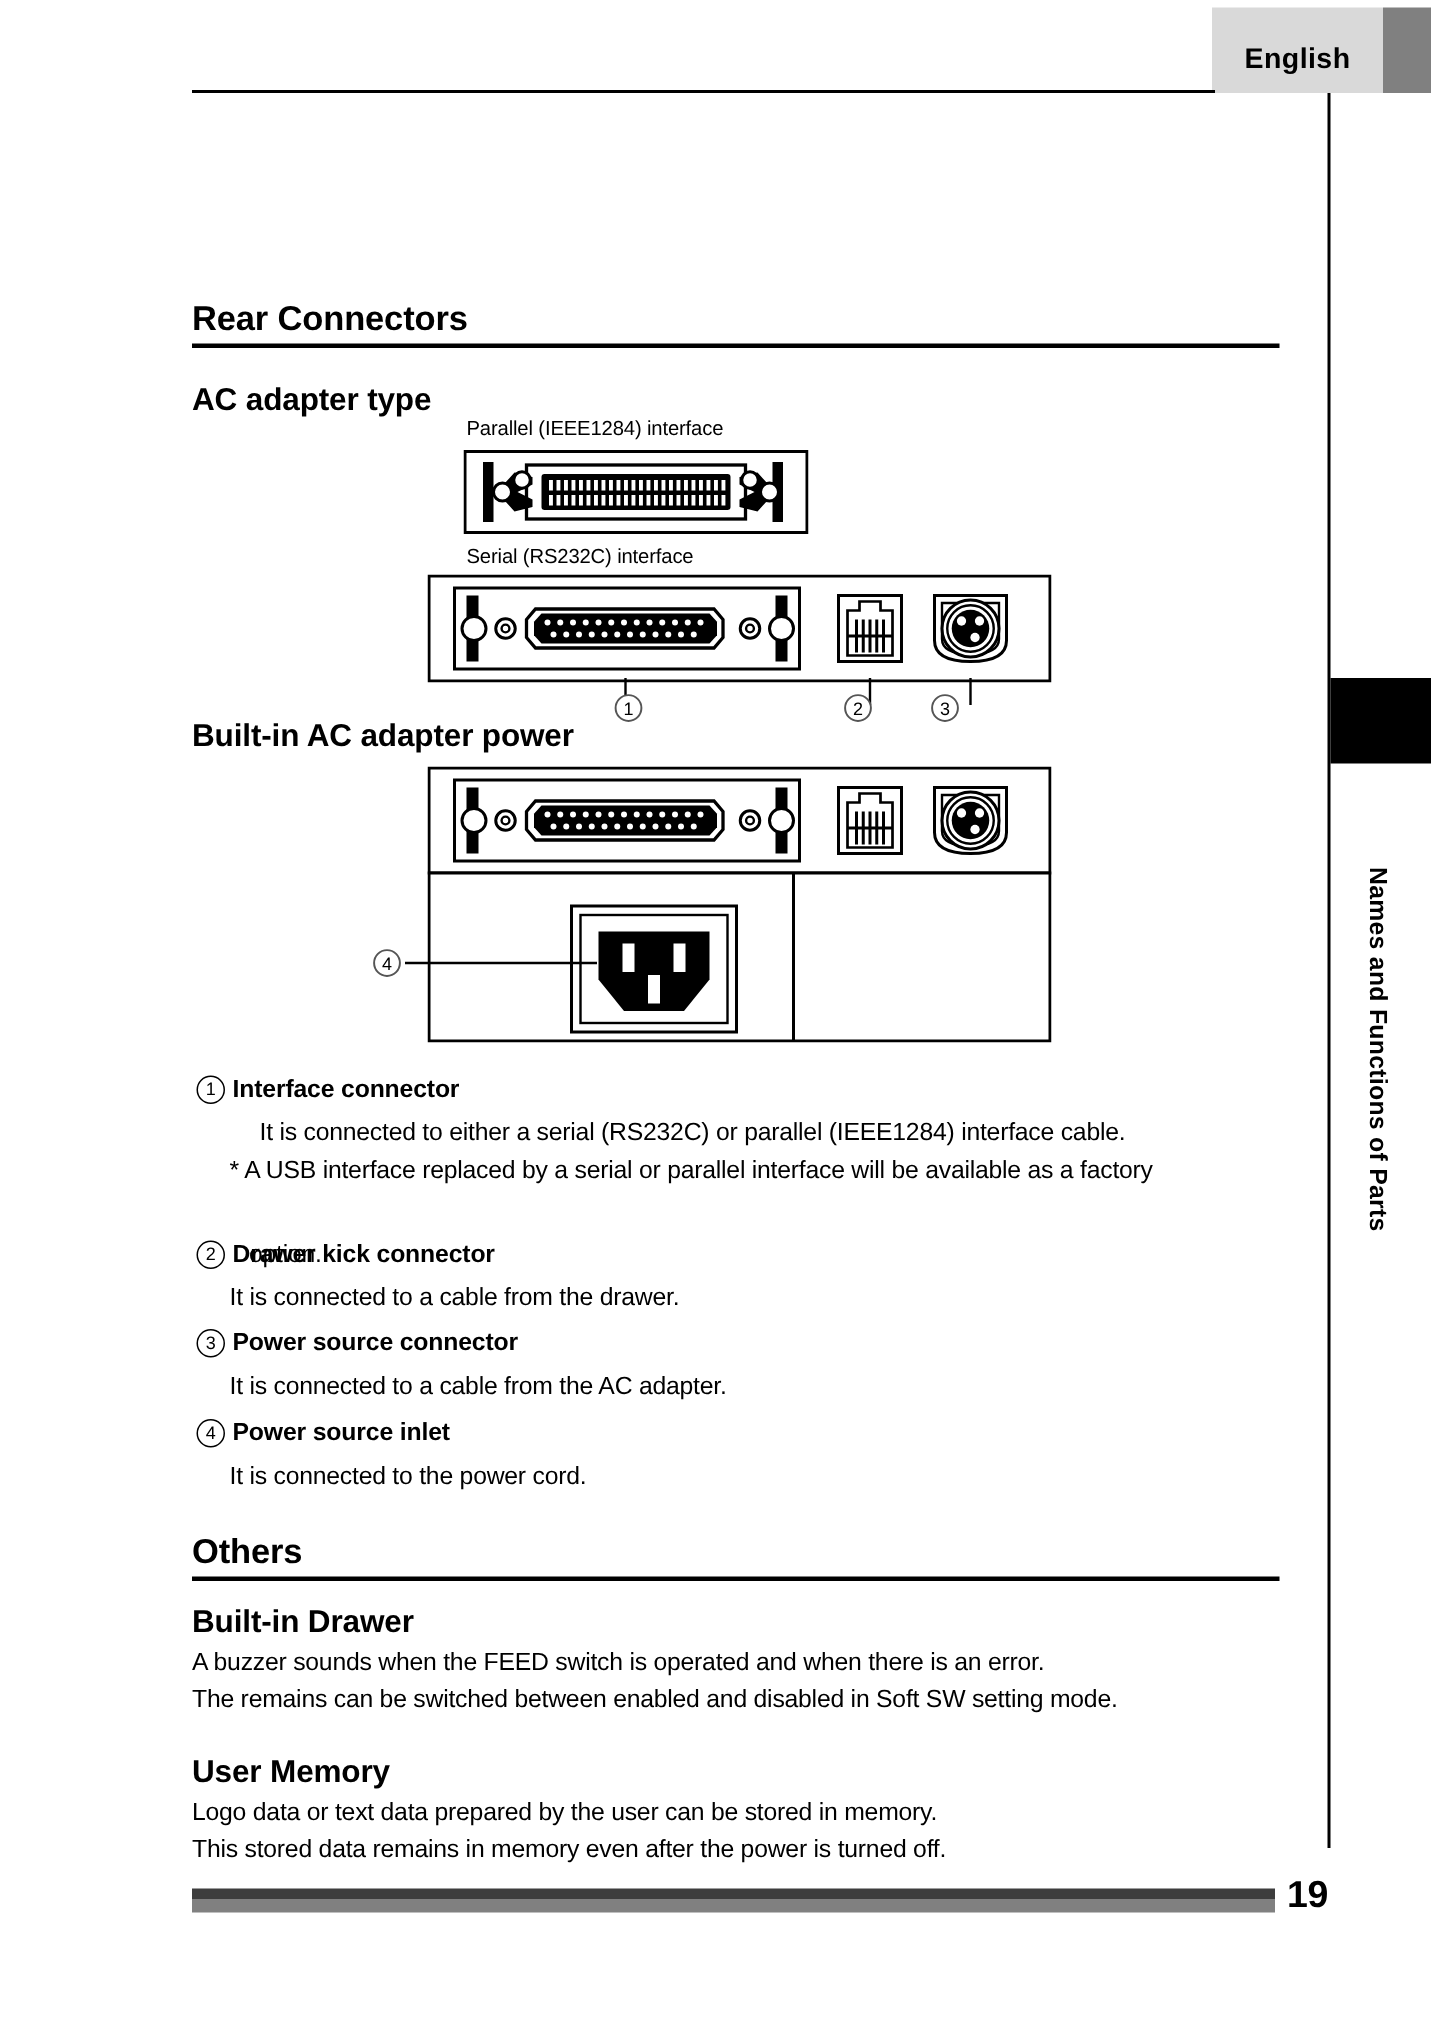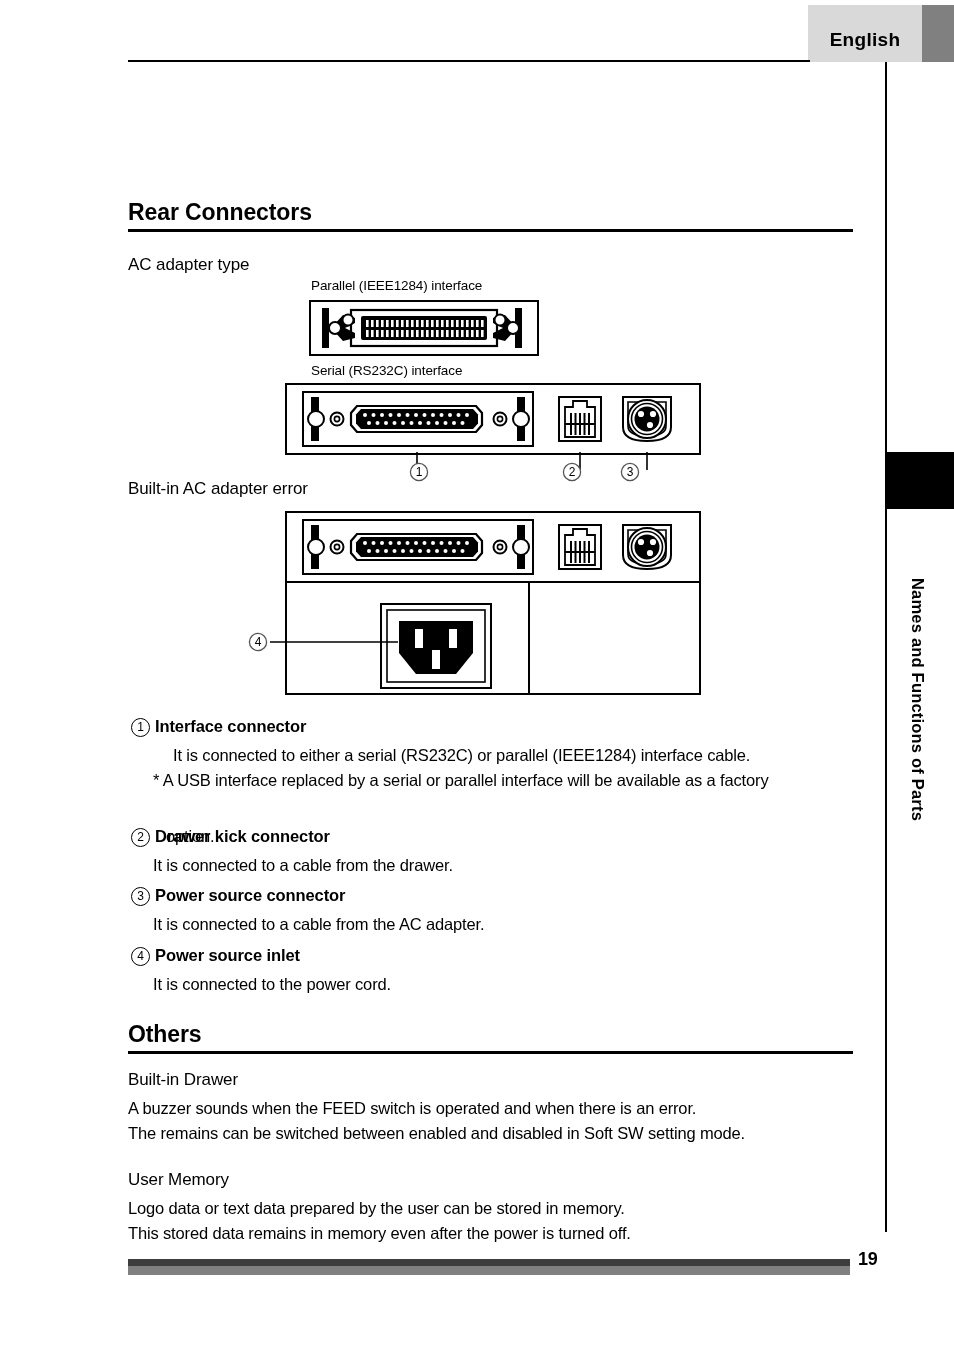--- a/index.html
+++ b/index.html
@@ -101,22 +101,22 @@
   .section-rule {
     position: absolute;
     height: 3px;
     background: #000;
     width: 725px;
     left: 128px;
   }
   h2.sub-title {
     position: absolute;
     margin: 0;
-    font-size: 17px;
-    font-weight: normal;
+    font-size: 21px;
+    font-weight: bold;
     letter-spacing: -0.1px;
   }
 
   .body-line {
     position: absolute;
     font-size: 16.5px;
     line-height: 25px;
     white-space: nowrap;
     letter-spacing: -0.15px;
   }
@@ -163,21 +163,21 @@
     left: 128px;
     top: 1266px;
     width: 722px;
     height: 9px;
     background: #808080;
   }
   .page-number {
     position: absolute;
     left: 858px;
     top: 1249px;
-    font-size: 18px;
+    font-size: 25px;
     font-weight: bold;
     letter-spacing: -0.3px;
   }
 
   svg { display: block; }
   .dg { position: absolute; }
 </style>
 </head>
 <body>
 
@@ -357,21 +357,21 @@
     <text x="10" y="14.4" text-anchor="middle" font-family="Liberation Sans, sans-serif" font-size="12" fill="#000">2</text>
   </svg>
 </div>
 <div class="dg" style="left:620px; top:462px;">
   <svg width="20" height="20" viewBox="0 0 20 20">
     <circle cx="10" cy="10" r="8.6" fill="#fff" stroke="#555" stroke-width="1.3"></circle>
     <text x="10" y="14.4" text-anchor="middle" font-family="Liberation Sans, sans-serif" font-size="12" fill="#000">3</text>
   </svg>
 </div>
 
-<h2 class="sub-title" style="left:128px; top:479px;">Built-in AC adapter error</h2>
+<h2 class="sub-title" style="left:128px; top:479px;">Built-in AC adapter power</h2>
 
 <div class="dg" style="left:285px; top:511px;">
   <svg width="416" height="184" viewBox="0 0 416 184">
 
     <rect x="1" y="1" width="414" height="70" fill="#fff" stroke="#000" stroke-width="2"></rect>
     <rect x="18" y="9" width="230" height="54" fill="#fff" stroke="#000" stroke-width="2"></rect>
     <rect x="26" y="14" width="8" height="44" fill="#000"></rect>
     <rect x="232" y="14" width="8" height="44" fill="#000"></rect>
     <circle cx="31" cy="36" r="8" fill="#fff" stroke="#000" stroke-width="2"></circle>
     <circle cx="236" cy="36" r="8" fill="#fff" stroke="#000" stroke-width="2"></circle>

